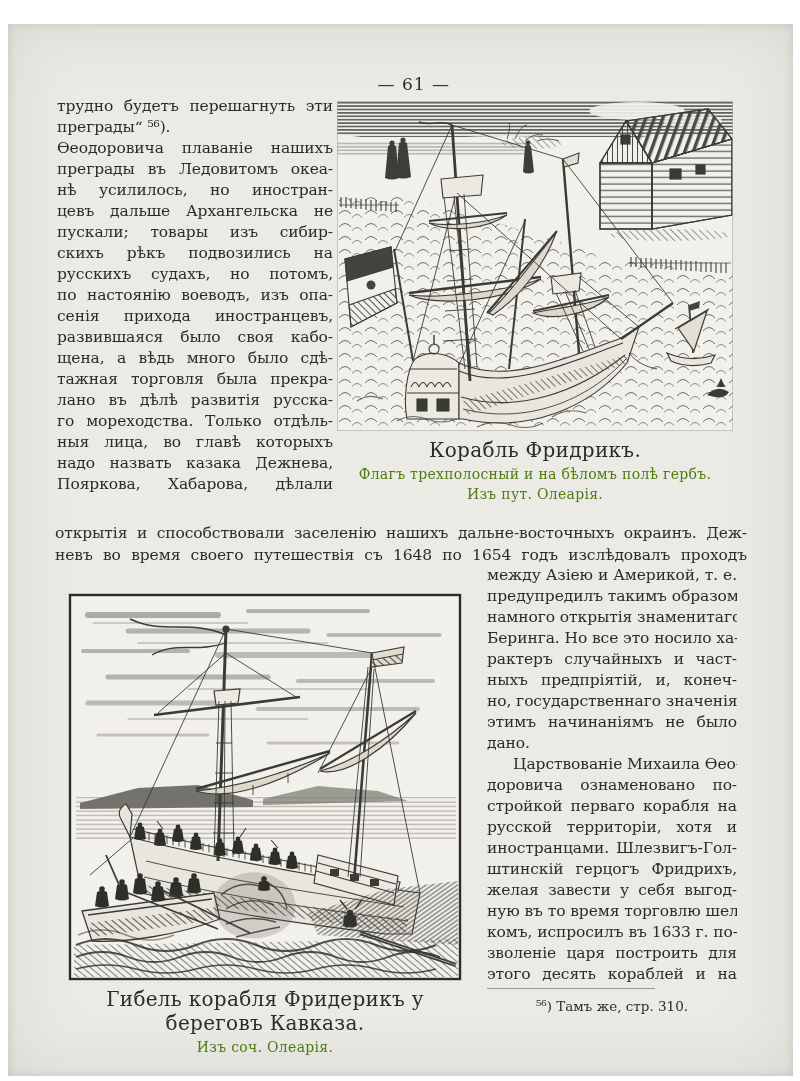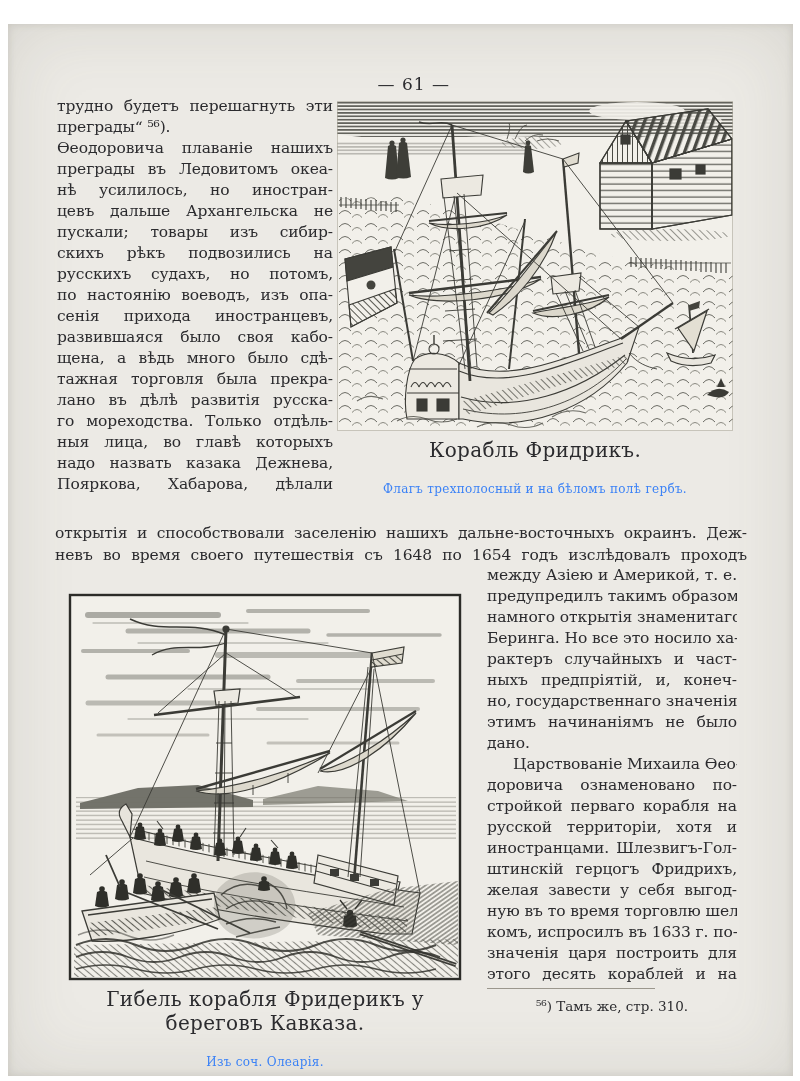--- a/index.html
+++ b/index.html
@@ -19,21 +19,21 @@
   .full-width{left:55px;top:523px;width:692px;}
   .full-width .tline{line-height:21.5px;height:21.5px;}
   .col-right{left:487px;top:565px;width:250px;}
   .figure{position:absolute;margin:0;padding:0;}
   .fig-top{left:337px;top:101px;width:396px;height:330px;}
   .fig-bottom{left:68px;top:593px;width:394px;height:388px;}
   .figcap{position:absolute;text-align:center;}
   .cap-top{left:337px;top:438px;width:396px;}
   .cap-bottom{left:68px;top:987px;width:394px;}
   .cap-title{font-size:20px;letter-spacing:.3px;}
-  .cap-sub{font-size:12px;letter-spacing:.3px;margin-top:20px;color:#3b82f6;}
+  .cap-sub{font-size:14px;letter-spacing:.3px;margin-top:4px;color:#4d7c0f;}
   .fnrule{position:absolute;left:487px;top:988px;width:168px;border-top:1px solid #9b978d;}
   .footnote{position:absolute;left:487px;top:998px;width:250px;text-align:center;
             font-size:13.5px;}
   svg{display:block;}
 </style>
 </head>
 <body>
 
 <div id="root">
  <div class="page"></div>
@@ -201,20 +201,21 @@
     <path d="M215,316 q16,-10 34,-4"></path>
     <path d="M20,300 q12,-8 26,-2"></path>
    </g>
    <rect x=".5" y=".5" width="395" height="329" fill="none" stroke="#aaa69a" opacity=".6"></rect>
   </svg>
  </figure>
 
  <div class="figcap cap-top">
   <div class="cap-title">Корабль Фридрикъ.</div>
   <div class="cap-sub">Флагъ трехполосный и на бѣломъ полѣ гербъ.</div>
+  <div class="cap-sub">Изъ пут. Олеарія.</div>
  </div>
 
  <div class="textblock full-width">
       <div class="tline">открытія и способствовали заселенію нашихъ дальне-восточныхъ окраинъ. Деж-</div>
       <div class="tline">невъ во время своего путешествія съ 1648 по 1654 годъ изслѣдовалъ проходъ</div>
     </div>
 
  <div class="textblock col-right">
       <div class="tline">между Азіею и Америкой, т. е.</div>
       <div class="tline">предупредилъ такимъ образомъ</div>
@@ -227,21 +228,21 @@
       <div class="tline last">дано.</div>
       <div class="tline indent">Царствованіе Михаила Ѳео-</div>
       <div class="tline">доровича ознаменовано по-</div>
       <div class="tline">стройкой перваго корабля на</div>
       <div class="tline">русской территоріи, хотя и</div>
       <div class="tline">иностранцами. Шлезвигъ-Гол-</div>
       <div class="tline">штинскій герцогъ Фридрихъ,</div>
       <div class="tline">желая завести у себя выгод-</div>
       <div class="tline">ную въ то время торговлю шел-</div>
       <div class="tline">комъ, испросилъ въ 1633 г. по-</div>
-      <div class="tline">значенія царя построить для</div>
+      <div class="tline">зволеніе царя построить для</div>
       <div class="tline">этого десять кораблей и на</div>
     </div>
 
  <figure class="figure fig-bottom">
   <svg width="394" height="388" viewBox="0 0 394 388">
    <defs>
     <pattern id="b-sea" width="7" height="4.5" patternUnits="userSpaceOnUse">
       <path d="M0,2 H7" stroke="#716f66" stroke-width=".8"></path>
     </pattern>
     <pattern id="b-hatch" width="5" height="5" patternUnits="userSpaceOnUse" patternTransform="rotate(40)">

